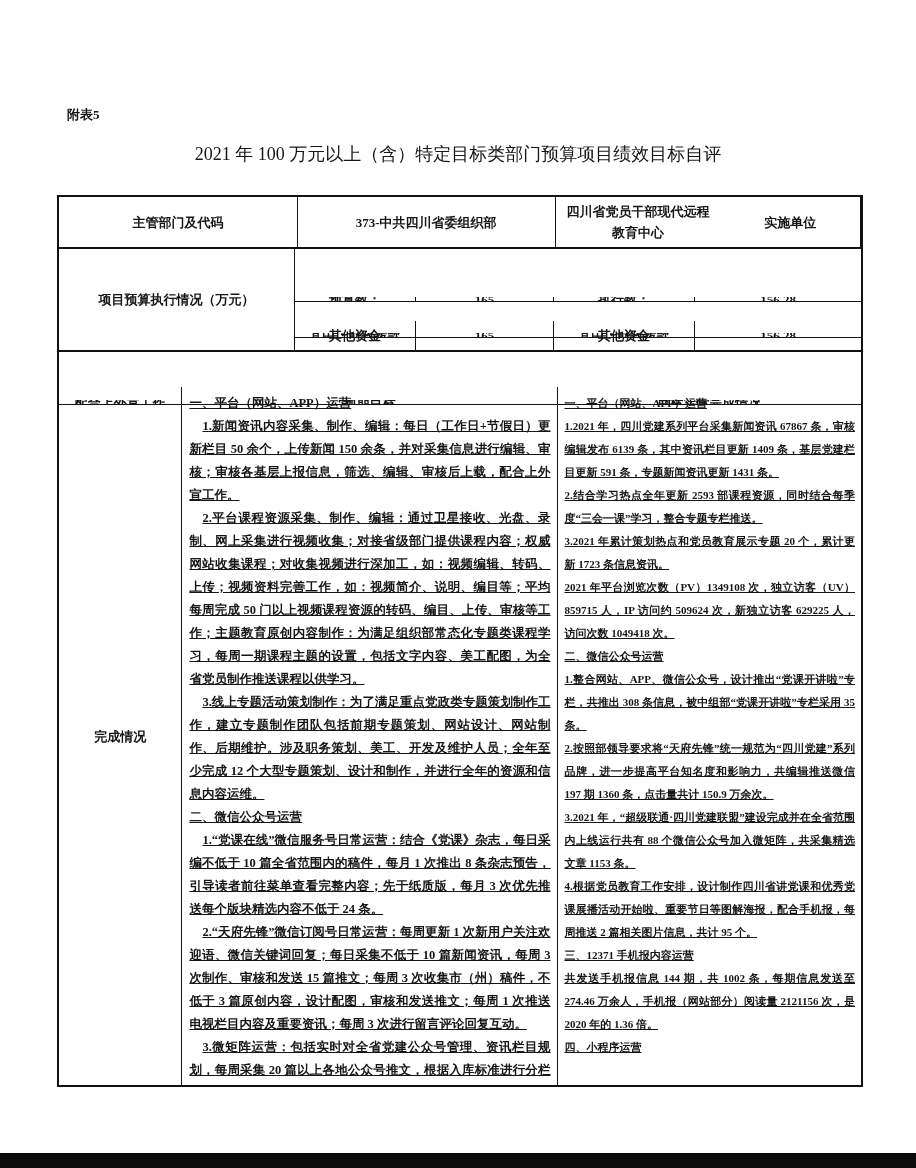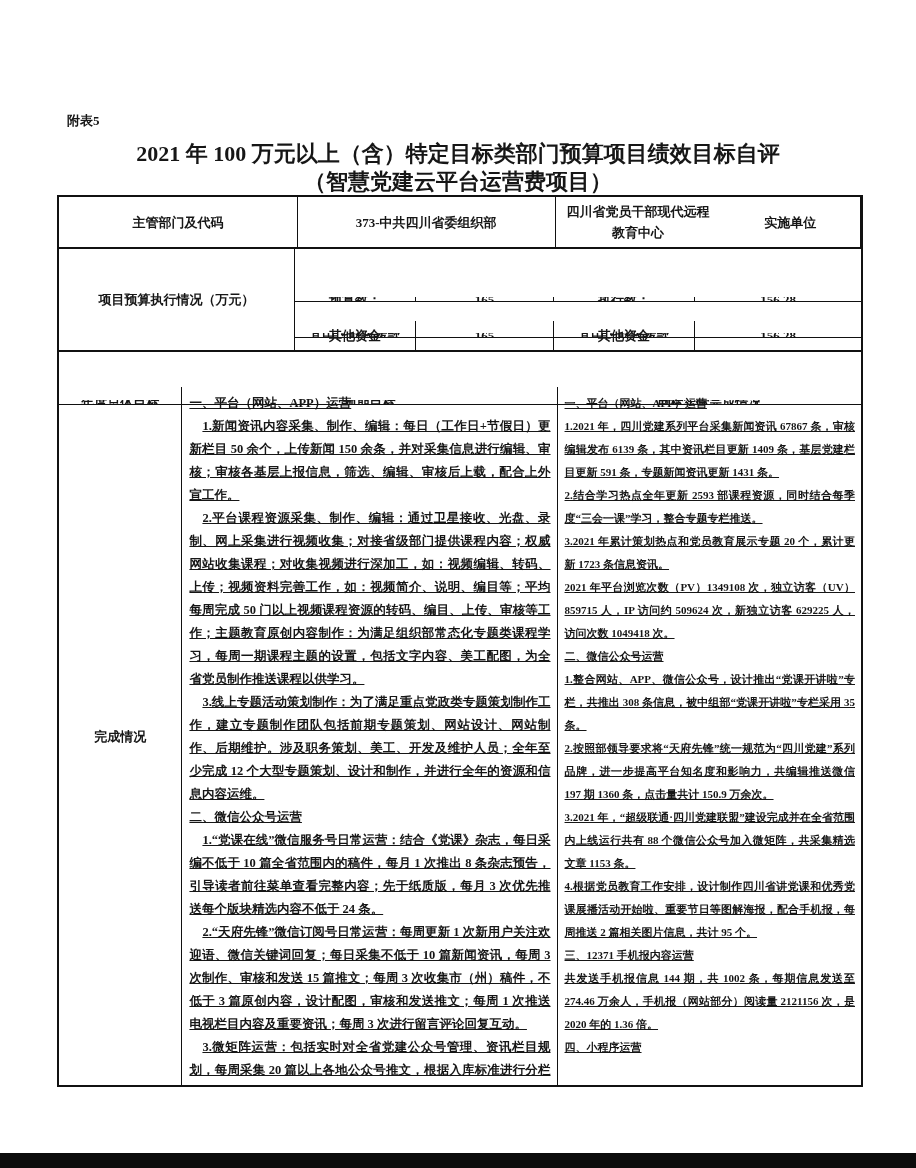--- a/index.html
+++ b/index.html
@@ -5,26 +5,26 @@
   html,body{margin:0;padding:0;background:#ffffff;}
   .page{
     position:relative;
     width:916px;height:1168px;
     background:#ffffff;
     font-family:"Liberation Serif","DejaVu Serif",serif;
     color:#161616;
     overflow:hidden;
   }
   .annex{
-    position:absolute;left:67px;top:112px;
+    position:absolute;left:67px;top:106px;
     font-size:13px;font-weight:bold;
   }
   .doc-title{
     position:absolute;left:0;top:140px;width:100%;
-    text-align:center;font-size:22px;font-weight:bold;line-height:28px;
+    text-align:center;font-size:18px;font-weight:normal;line-height:28px;
   }
   .eval-table{
     position:absolute;left:57px;top:195px;width:806px;
     border:2px solid #111;
     box-sizing:border-box;
     font-size:13px;font-weight:bold;
   }
   .trow{display:flex;box-sizing:border-box;}
   .cell{
     box-sizing:border-box;
@@ -79,21 +79,20 @@
 </style>
 </head>
 <body>
 
 <div class="page">
 
   <div class="annex">附表5</div>
 
   <div class="doc-title">
     <div>2021 年 100 万元以上（含）特定目标类部门预算项目绩效目标自评</div>
-    <div>（智慧党建云平台运营费项目）</div>
   </div>
 
   <div class="eval-table">
 
     <div class="trow r-dept">
       <div class="cell w-a bb-thick">主管部门及代码</div>
       <div class="cell w-bc bb-thick">373-中共四川省委组织部</div>
       <div class="cell w-d last bb-thick">四川省党员干部现代远程教育中心</div>
       <div class="cell w-c bb-thick">实施单位</div>
     </div>
@@ -116,21 +115,21 @@
         <div class="trow r-budget3">
           <div class="cell w-b1 bb-thick">其他资金</div>
           <div class="cell w-b2 bb-thick"></div>
           <div class="cell w-c bb-thick">其他资金</div>
           <div class="cell w-d last bb-thick"></div>
         </div>
       </div>
     </div>
 
     <div class="trow r-goalhdr">
-      <div class="cell w-g1 bb-thin">年度总体目标</div>
+      <div class="cell w-g1 bb-thin">配合上外宣工作</div>
       <div class="cell w-g2 bb-thin">预期目标</div>
       <div class="cell w-g3 last bb-thin">目标实际完成情况</div>
     </div>
 
     <div class="trow r-body">
       <div class="cell w-g1">完成情况</div>
       <div class="cell w-g2 goal-col goal-expected">
           <p>一、平台（网站、APP）运营</p>
           <p class="p-indent">1.新闻资讯内容采集、制作、编辑：每日（工作日+节假日）更新栏目 50 余个，上传新闻 150 余条，并对采集信息进行编辑、审核；审核各基层上报信息，筛选、编辑、审核后上载，配合上外宣工作。</p>
           <p class="p-indent">2.平台课程资源采集、制作、编辑：通过卫星接收、光盘、录制、网上采集进行视频收集；对接省级部门提供课程内容；权威网站收集课程；对收集视频进行深加工，如：视频编辑、转码、上传；视频资料完善工作，如：视频简介、说明、编目等；平均每周完成 50 门以上视频课程资源的转码、编目、上传、审核等工作；主题教育原创内容制作：为满足组织部常态化专题类课程学习，每周一期课程主题的设置，包括文字内容、美工配图，为全省党员制作推送课程以供学习。</p>

